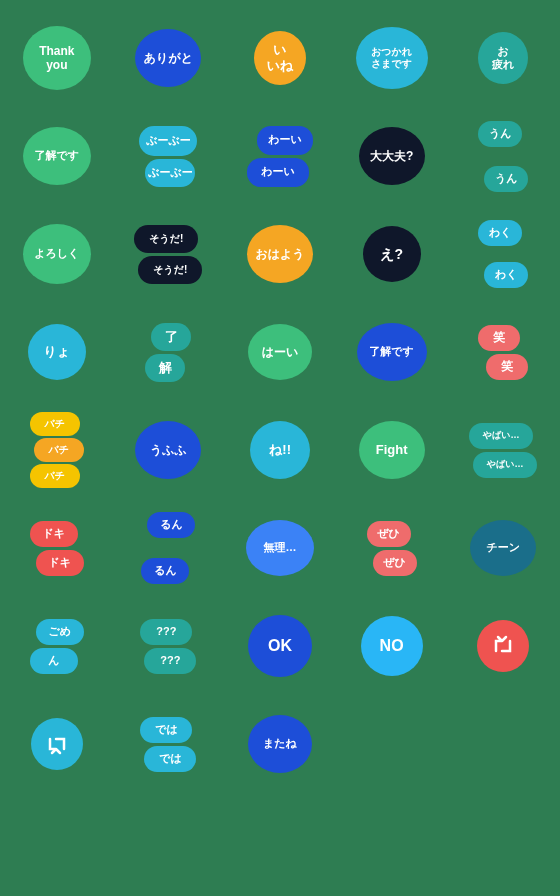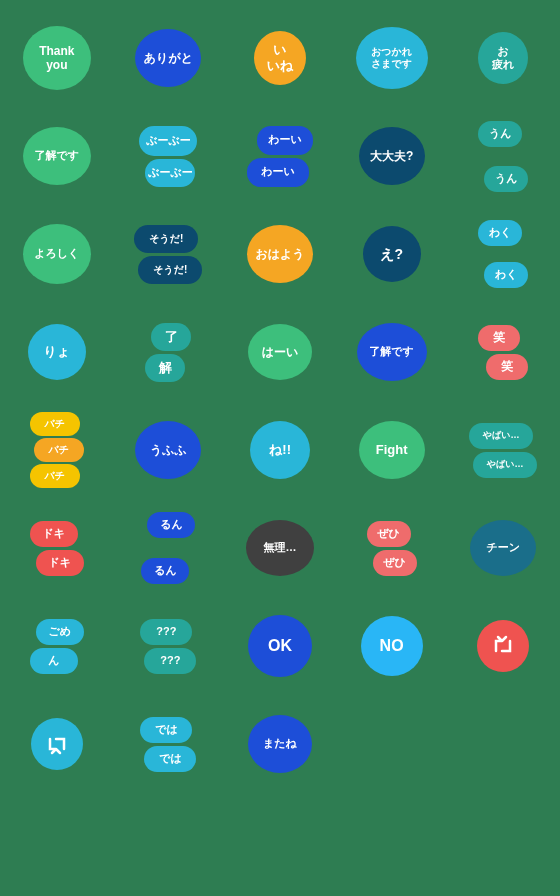--- a/index.html
+++ b/index.html
@@ -38,21 +38,21 @@
       border-radius: 50%;
     }
     .sz-md { width: 62px; height: 62px; font-size: 12px; }
 
     
     .c-green { background: #3dbf7c; }
     .c-pink { background: #1d4ed8; }
     .c-orange { background: #f5a623; }
     .c-blue { background: #29b6d8; }
     .c-teal { background: #26a69a; }
-    .c-red { background: #0c4a6e; }
+    .c-red { background: #0f172a; }
     .c-coral { background: #ef6c6c; }
 
     
     .arrow-icon {
       width: 52px;
       height: 52px;
       border-radius: 50%;
       display: flex;
       align-items: center;
       justify-content: center;
@@ -180,21 +180,21 @@
       <div class="bubble" style="width:48px;height:26px;border-radius:13px;font-size:11px;background:#ef5350;margin-left:6px;">ドキ</div>
     </div>
   </div>
   <div class="cell">
     <div style="display:flex;flex-direction:column;gap:20px;align-items:flex-end;">
       <div class="bubble c-pink" style="width:48px;height:26px;border-radius:13px;font-size:11px;">るん</div>
       <div class="bubble c-pink" style="width:48px;height:26px;border-radius:13px;font-size:11px;margin-right:6px;">るん</div>
     </div>
   </div>
   <div class="cell">
-    <div class="bubble oval" style="width:68px;height:56px;font-size:11px;border-radius:50%;background:#404040;">無理…</div>
+    <div class="bubble oval" style="width:68px;height:56px;font-size:11px;border-radius:50%;background:#3b82f6;">無理…</div>
   </div>
   <div class="cell">
     <div style="display:flex;flex-direction:column;gap:3px;align-items:flex-start;">
       <div class="bubble" style="width:44px;height:26px;border-radius:13px;font-size:11px;background:#ef6c6c;">ぜひ</div>
       <div class="bubble" style="width:44px;height:26px;border-radius:13px;font-size:11px;background:#ef6c6c;margin-left:6px;">ぜひ</div>
     </div>
   </div>
 
   <div class="cell">
     <div class="bubble oval" style="width:66px;height:56px;font-size:11px;border-radius:50%;background:#1a6e8a;">チーン</div>

